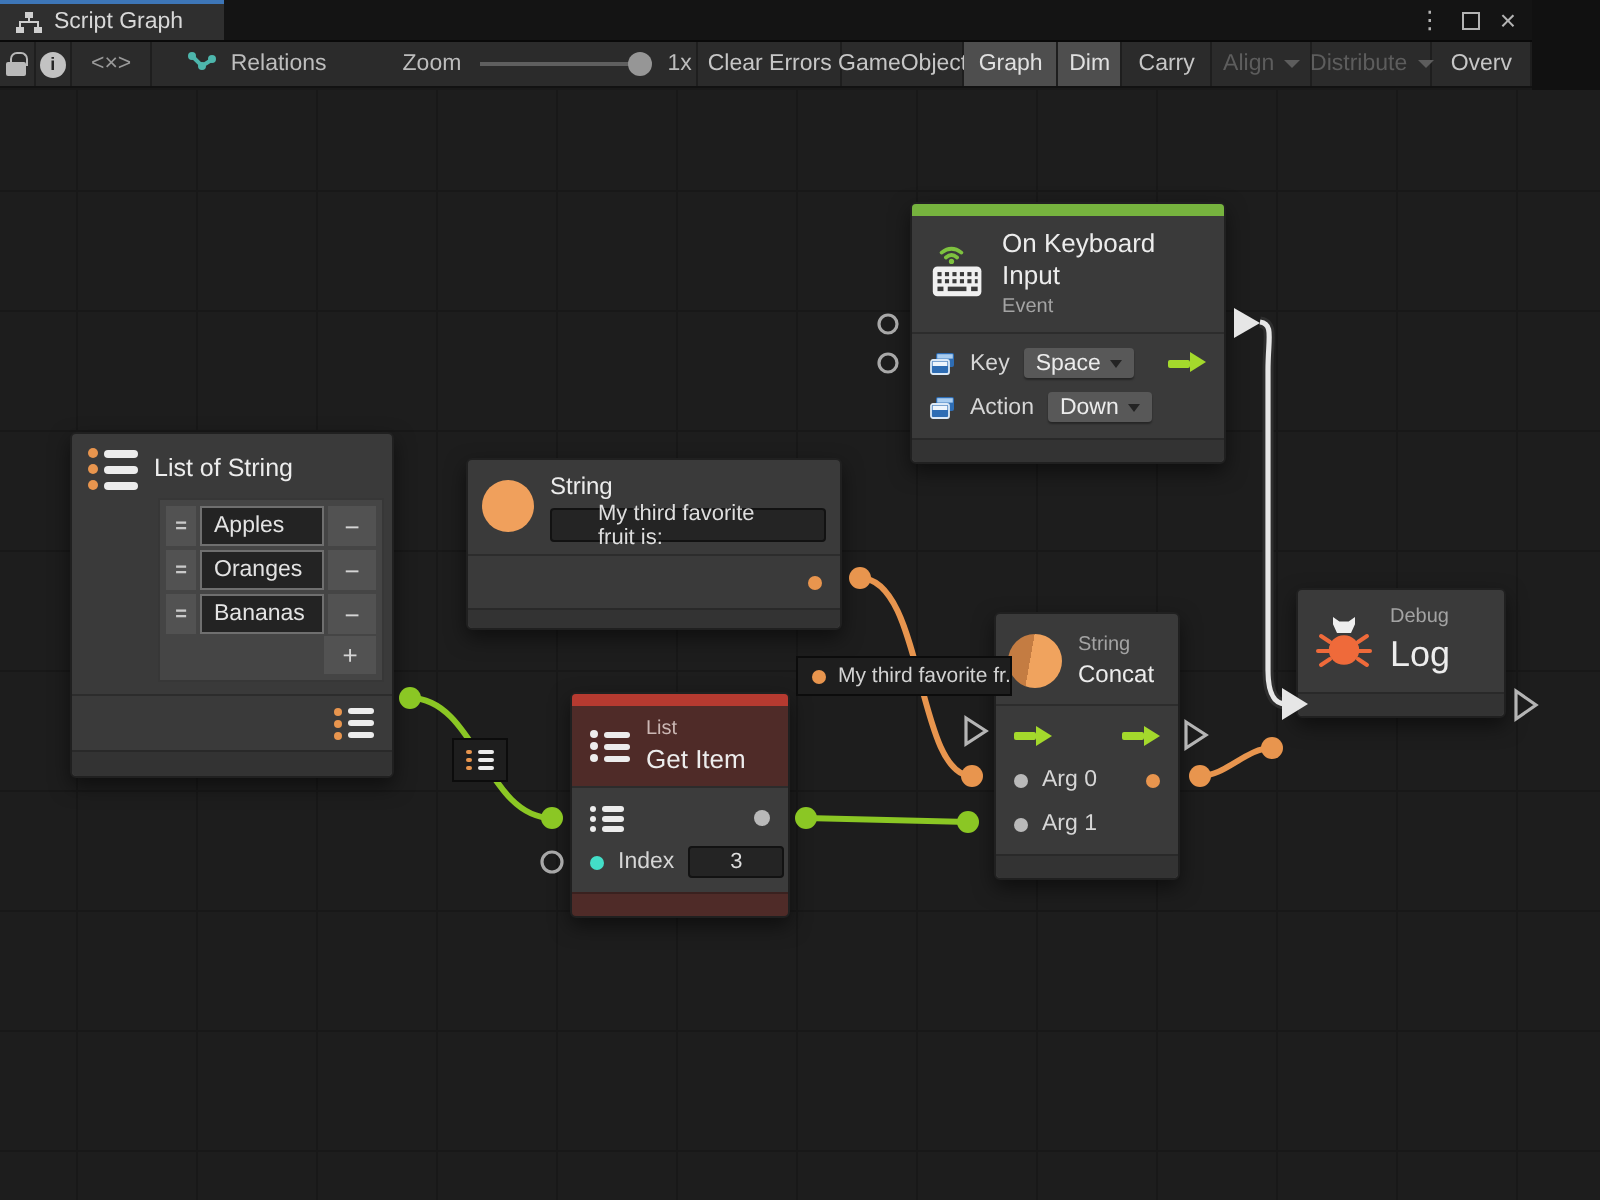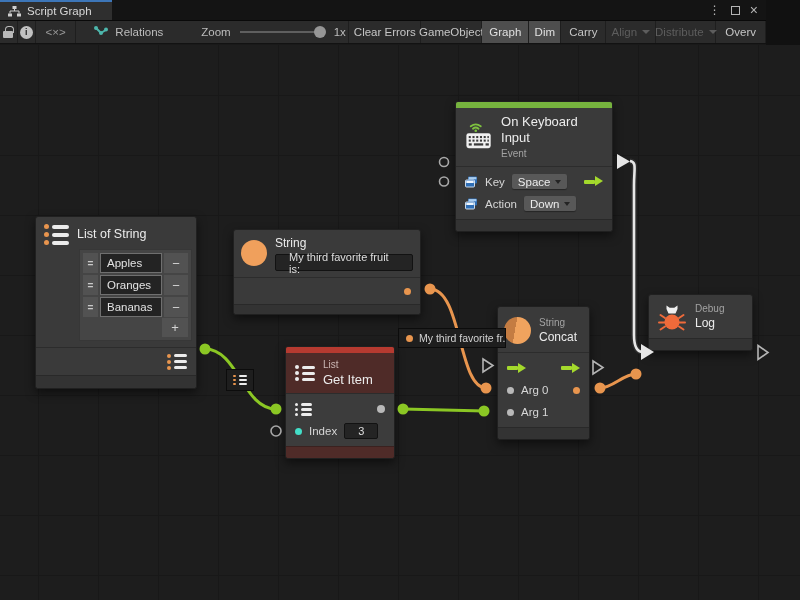--- a/index.html
+++ b/index.html
@@ -63,21 +63,21 @@
   .farrow::before { content:""; position:absolute; left:0; top:3.5px; width:11px; height:4px; background:#a4d92c; border-radius:1px; }
   .farrow::after { content:""; position:absolute; left:11px; top:0; border-left:8px solid #a4d92c; border-top:5.5px solid transparent; border-bottom:5.5px solid transparent; }
 
   .pdot { width:8px; height:8px; border-radius:50%; flex:none; }
   .pdot.gray { background:#b9b9b9; } .pdot.orange { background:#e8954e; } .pdot.cyan { background:#43dec8; }
   .pdot.small { width:7px; height:7px; }
 
   .dd { display:inline-flex; align-items:center; background:#585858; border-radius:2px; padding:1.5px 6px; gap:5px; color:#ececec; font-size:11.5px; box-shadow:0 1px 1px rgba(0,0,0,.35); }
   .caret { width:0; height:0; border-left:3.5px solid transparent; border-right:3.5px solid transparent; border-top:4px solid #242424; }
 
-  .tfield { background:#242424; border:1px solid #121212; border-radius:2px; color:#dedede; font-size:11px; padding:1px 13px; display:flex; align-items:center; }
+  .tfield { background:#242424; border:1px solid #121212; border-radius:2px; color:#dedede; font-size:11px; padding:1px 23px; display:flex; align-items:center; }
 
   
   .leditor { position:relative; margin:2px 4px 6px 43px; background:#454545; border:1px solid #373737; padding:3px; z-index:3; }
   .erow { display:flex; align-items:stretch; gap:2px; height:20px; margin-bottom:2px; }
   .ehandle { width:15px; background:#525252; display:flex; align-items:center; justify-content:center; color:#c9c9c9; font-size:10px; font-weight:bold; }
   .efield { flex:1; background:#232323; border:1px solid #6f6f6f; color:#e3e3e3; font-size:11.5px; display:flex; align-items:center; padding:0 6px; }
   .ebtn { width:24px; background:#525252; color:#d5d5d5; display:flex; align-items:center; justify-content:center; font-size:13px; }
   .eplusrow { display:flex; height:19px; margin-top:1px; }
   .eplus { margin-left:auto; width:26px; background:#525252; color:#d5d5d5; display:flex; align-items:center; justify-content:center; font-size:13px; }
 
@@ -376,21 +376,21 @@
               <path d="M8 23.5 L3.5 26.5"></path>
             <path d="M22 15 L26.5 12"></path>
               <path d="M22.5 19.5 L28 19.5"></path>
               <path d="M22 23.5 L26.5 26.5"></path>
           </g>
           <path d="M9.5 2.5 l3.2 2.3 h4.6 L20.5 2.5 v3.6 l-2 4.4 h-7 l-2-4.4 z" fill="#efefef"></path>
           <ellipse cx="15" cy="19" rx="7.6" ry="7.4" fill="#ef6a3a"></ellipse>
         </svg>
         <div>
           <div class="nsub top">Debug</div>
-          <div class="ntitle" style="font-size:12px">Log</div>
+          <div class="ntitle" style="font-size:18px">Log</div>
         </div>
       </div>
       <div class="nfoot"></div>
     </div>
 
     <svg class="overlay" viewBox="0 0 800 555">
 
       <polygon points="617,109 630,116.5 617,124" fill="#e6e6e6"></polygon>
       <path d="M630,116 C637,117 634,124 634,140 L634,290 C634,302 637,307 643,307" fill="none" stroke="#2e2e2e" stroke-width="5.5"></path>
       <path d="M630,116 C637,117 634,124 634,140 L634,290 C634,302 637,307 643,307" fill="none" stroke="#e6e6e6" stroke-width="2.6"></path>

